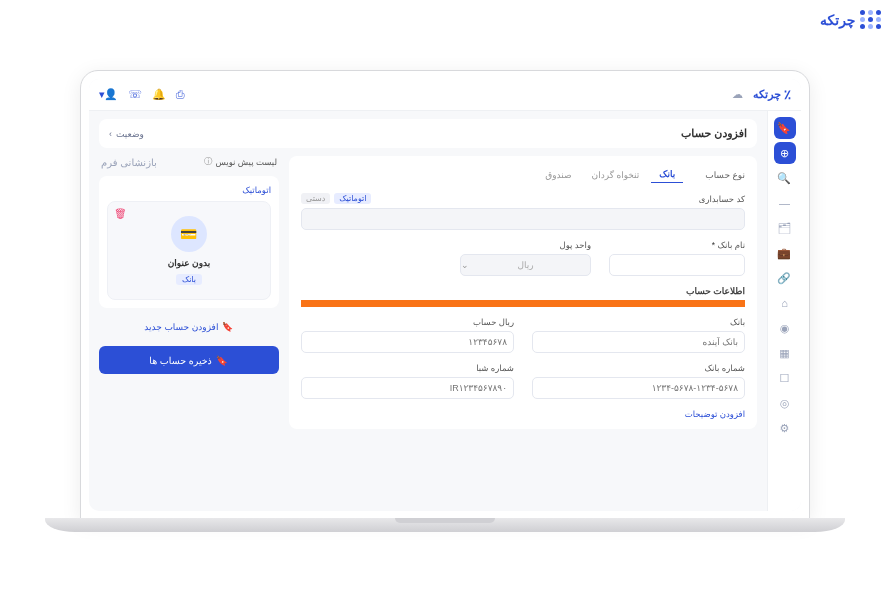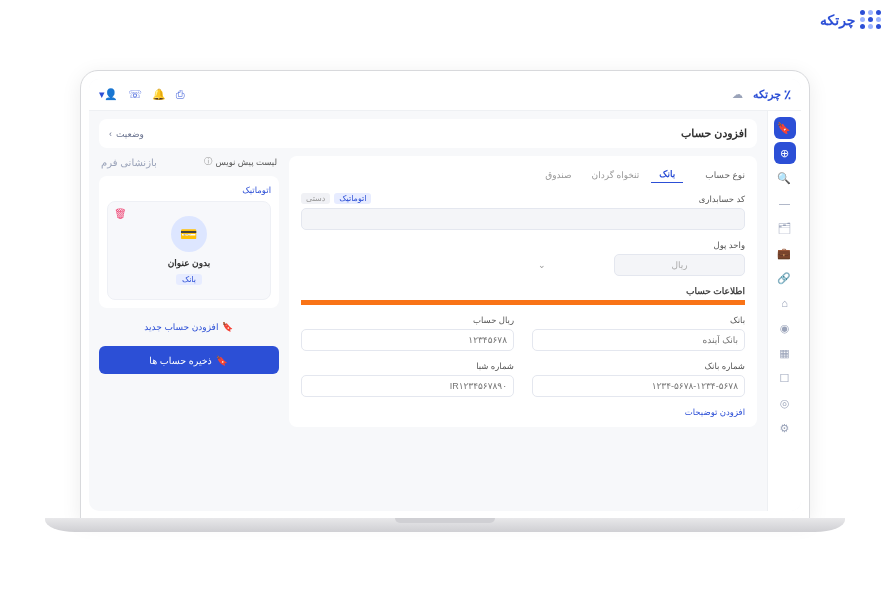--- a/index.html
+++ b/index.html
@@ -156,21 +156,21 @@
 .pill.on { background: #e3f7ee; color: #1aab6e; }
 
 .radio-group { display: flex; gap: 12px; align-items: center; font-size: 9px; color: #555; }
 .radio { display: flex; align-items: center; gap: 3px; cursor: pointer; }
 .radio .dot { width: 9px; height: 9px; border-radius: 50%; border: 1.5px solid #bbb; }
 .radio .dot.sel { border-color: #2c4fd6; background: radial-gradient(#2c4fd6 40%, #fff 45%); }
 
 .select { position: relative; }
 .select .chev { position: absolute; left: 6px; top: 50%; transform: translateY(-50%); color: #999; font-size: 9px; }
 
-.section-title { font-size: 9px; color: #444; border-bottom: 5px solid #f97316; padding-bottom: 4px; margin: 6px 0 10px; font-weight: bold; }
+.section-title { font-size: 9px; color: #444; border-bottom: 7px solid #f97316; padding-bottom: 4px; margin: 6px 0 10px; font-weight: bold; }
 
 .add-desc { color: #2c4fd6; font-size: 8.5px; cursor: pointer; }
 
 
 .preview-box {
   background: #fff; border-radius: 8px; padding: 8px;
 }
 .auto-link { color: #2c4fd6; font-size: 8.5px; cursor: pointer; }
 .card-preview {
   background: #f7f8fb; border: 1px solid #eef0f5; border-radius: 8px;
@@ -270,20 +270,24 @@
                 <span class="tag-group">
                   <span class="tag auto">اتوماتیک</span>
                   <span class="tag">دستی</span>
                 </span>
               </div>
               <input class="input" readonly="" style="">
             </div>
           </div>
 
           <div class="row">
+            <div class="field">
+              <span class="flabel req">نام بانک</span>
+              <input class="input" style="">
+            </div>
             <div class="field select">
               <span class="flabel">واحد پول</span>
               <div style="position:relative">
                 <input class="input" style="text-align: center;" readonly="" value="ریال">
                 <span class="chev">⌄</span>
               </div>
             </div>
             <div class="field" style="visibility:hidden"></div>
           </div>
 

